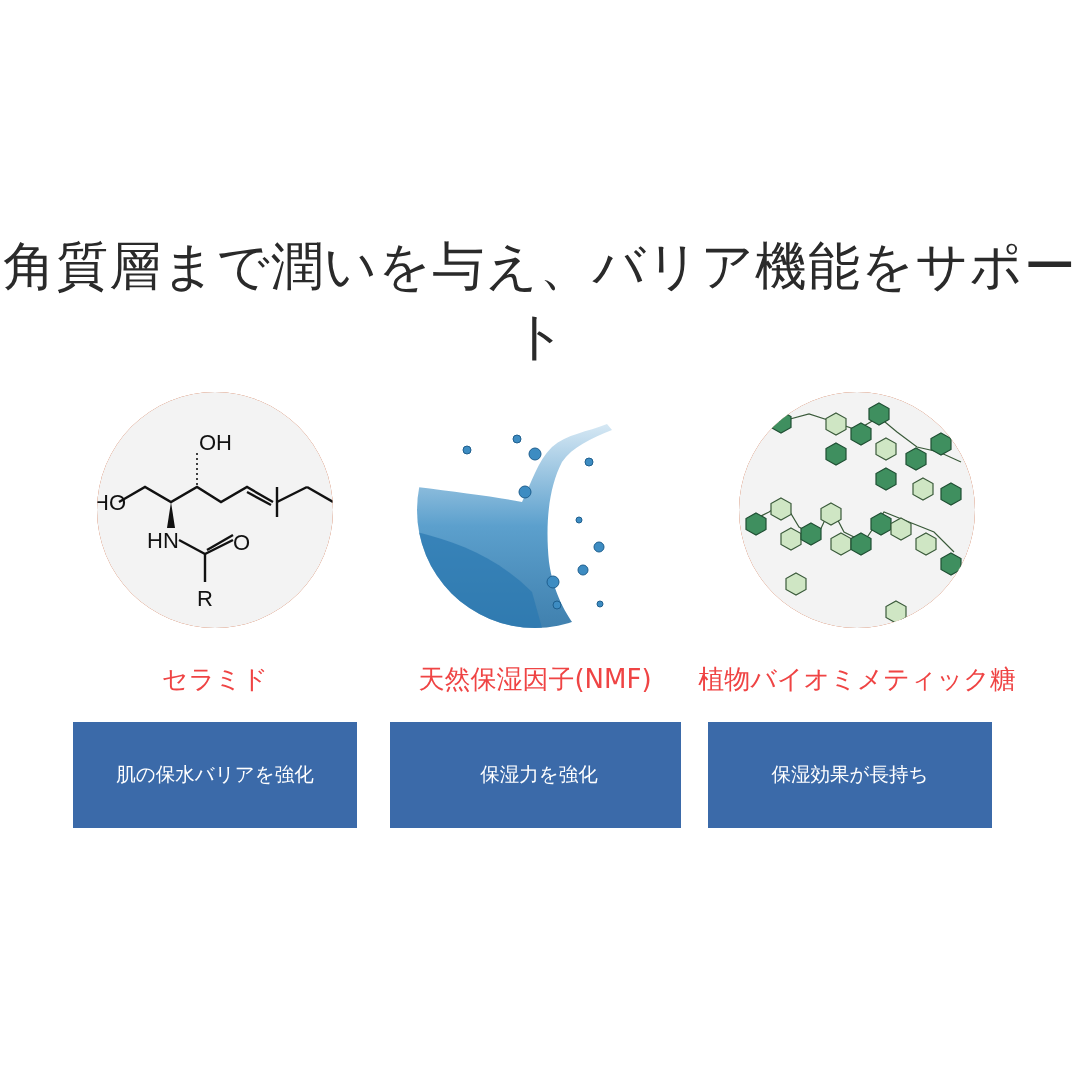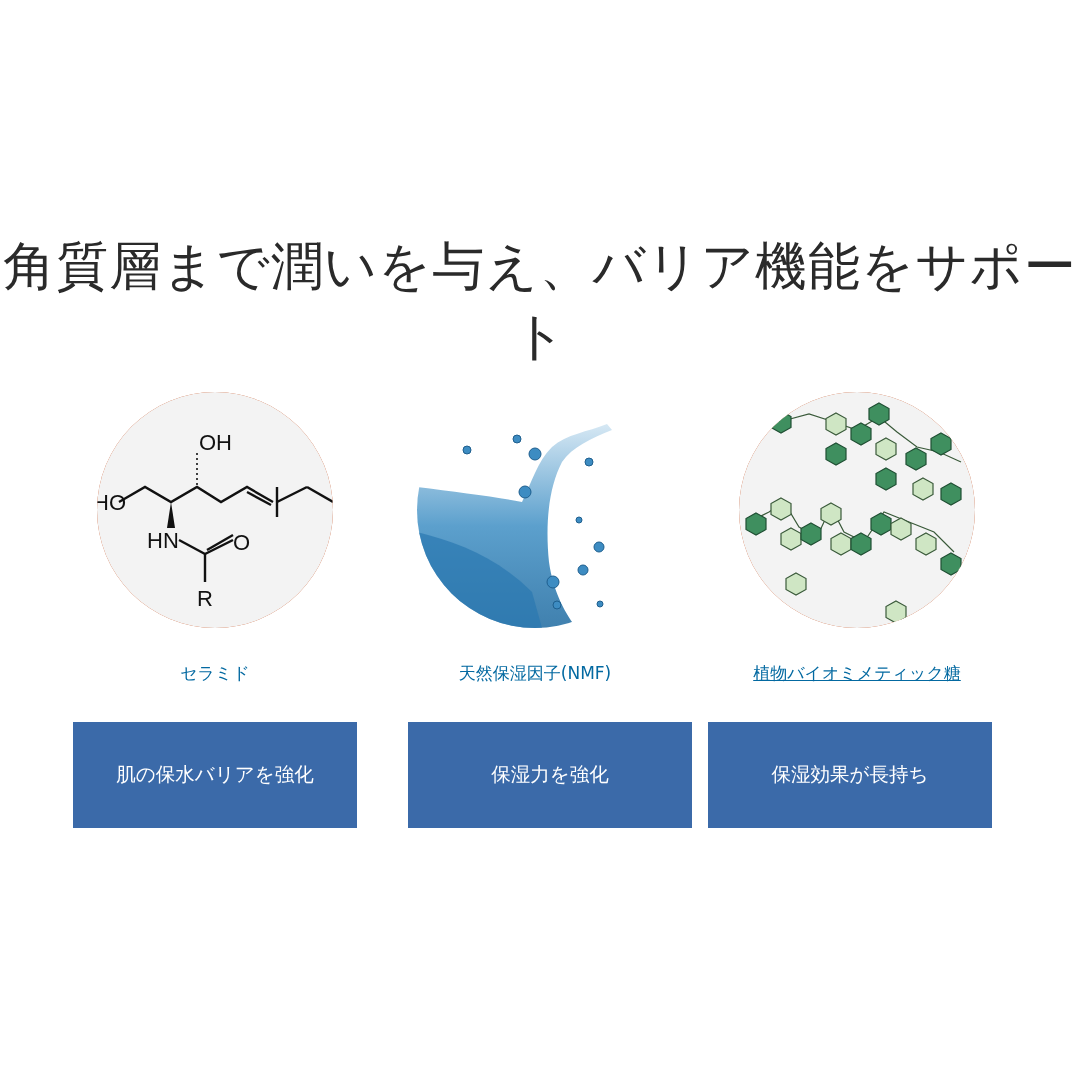--- a/index.html
+++ b/index.html
@@ -2,21 +2,21 @@
 <html><head>
 <meta charset="utf-8">
 <style>
   html, body { margin:0; padding:0; }
   body { width:1080px; height:1080px; background:#ffffff; position:relative; overflow:hidden;
          font-family:"DejaVu Sans", "Liberation Sans", sans-serif; color:#222; }
   .headline { position:absolute; left:0; top:232px; width:1080px; text-align:center;
               font-size:52px; letter-spacing:1px; color:#2a2a2a; font-weight:500; }
   .circle { position:absolute; width:236px; height:236px; border-radius:50%; overflow:hidden; background:#c2410c; }
   .circle svg { width:100%; height:100%; display:block; }
-  .label { position:absolute; top:662px; width:340px; text-align:center; font-size:17px; color:#0369a1; }
+  .label { position:absolute; top:662px; width:340px; text-align:center; font-size:26px; color:#ef4444; }
   .box { position:absolute; top:722px; width:284px; height:106px; background:#3b6aa9;
          color:#fff; display:flex; flex-direction:column; justify-content:center; align-items:center;
          font-size:19.5px; line-height:34px; text-align:center; }
   .box span { display:block; white-space:nowrap; }
 </style>
 </head>
 <body>
 
 <div class="headline">角質層まで潤いを与え、バリア機能をサポート</div>
 
@@ -73,21 +73,21 @@
         <circle cx="182" cy="155" r="5"></circle>
       <circle cx="166" cy="178" r="5"></circle>
         <circle cx="183" cy="212" r="3"></circle>
         <circle cx="108" cy="100" r="6"></circle>
       <circle cx="136" cy="190" r="6"></circle>
         <circle cx="140" cy="213" r="4"></circle>
     </g>
   </svg>
 </div>
 <div class="label" style="left:365px;">天然保湿因子(NMF)</div>
-<div class="box" style="left:408px;">
+<div class="box" style="left:390px;padding-left:7px;">
   <span>保湿力を強化</span>
 </div>
 
 <div class="circle" style="left:739px; top:392px;">
   <svg viewBox="0 0 236 236">
     <defs>
       <symbol id="hexd" viewBox="-12 -12 24 24">
           <polygon points="0,-11 10,-5.5 10,5.5 0,11 -10,5.5 -10,-5.5" fill="#3f8f5f" stroke="#1f4f33" stroke-width="1.2"></polygon>
         </symbol>
       <symbol id="hexl" viewBox="-12 -12 24 24">
@@ -118,16 +118,16 @@
     <use href="#hexl" x="90" y="140" width="24" height="24"></use>
     <use href="#hexd" x="110" y="140" width="24" height="24"></use>
     <use href="#hexd" x="130" y="120" width="24" height="24"></use>
     <use href="#hexl" x="150" y="125" width="24" height="24"></use>
     <use href="#hexl" x="175" y="140" width="24" height="24"></use>
     <use href="#hexd" x="200" y="160" width="24" height="24"></use>
     <use href="#hexl" x="45" y="180" width="24" height="24"></use>
     <use href="#hexl" x="145" y="208" width="24" height="24"></use>
   </svg>
 </div>
-<div class="label" style="left:687px;text-decoration:underline;">植物バイオミメティック糖</div>
+<div class="label" style="left:687px;">植物バイオミメティック糖</div>
 <div class="box" style="left:708px;">
   <span>保湿効果が長持ち</span>
 </div>
 
 </body></html>

